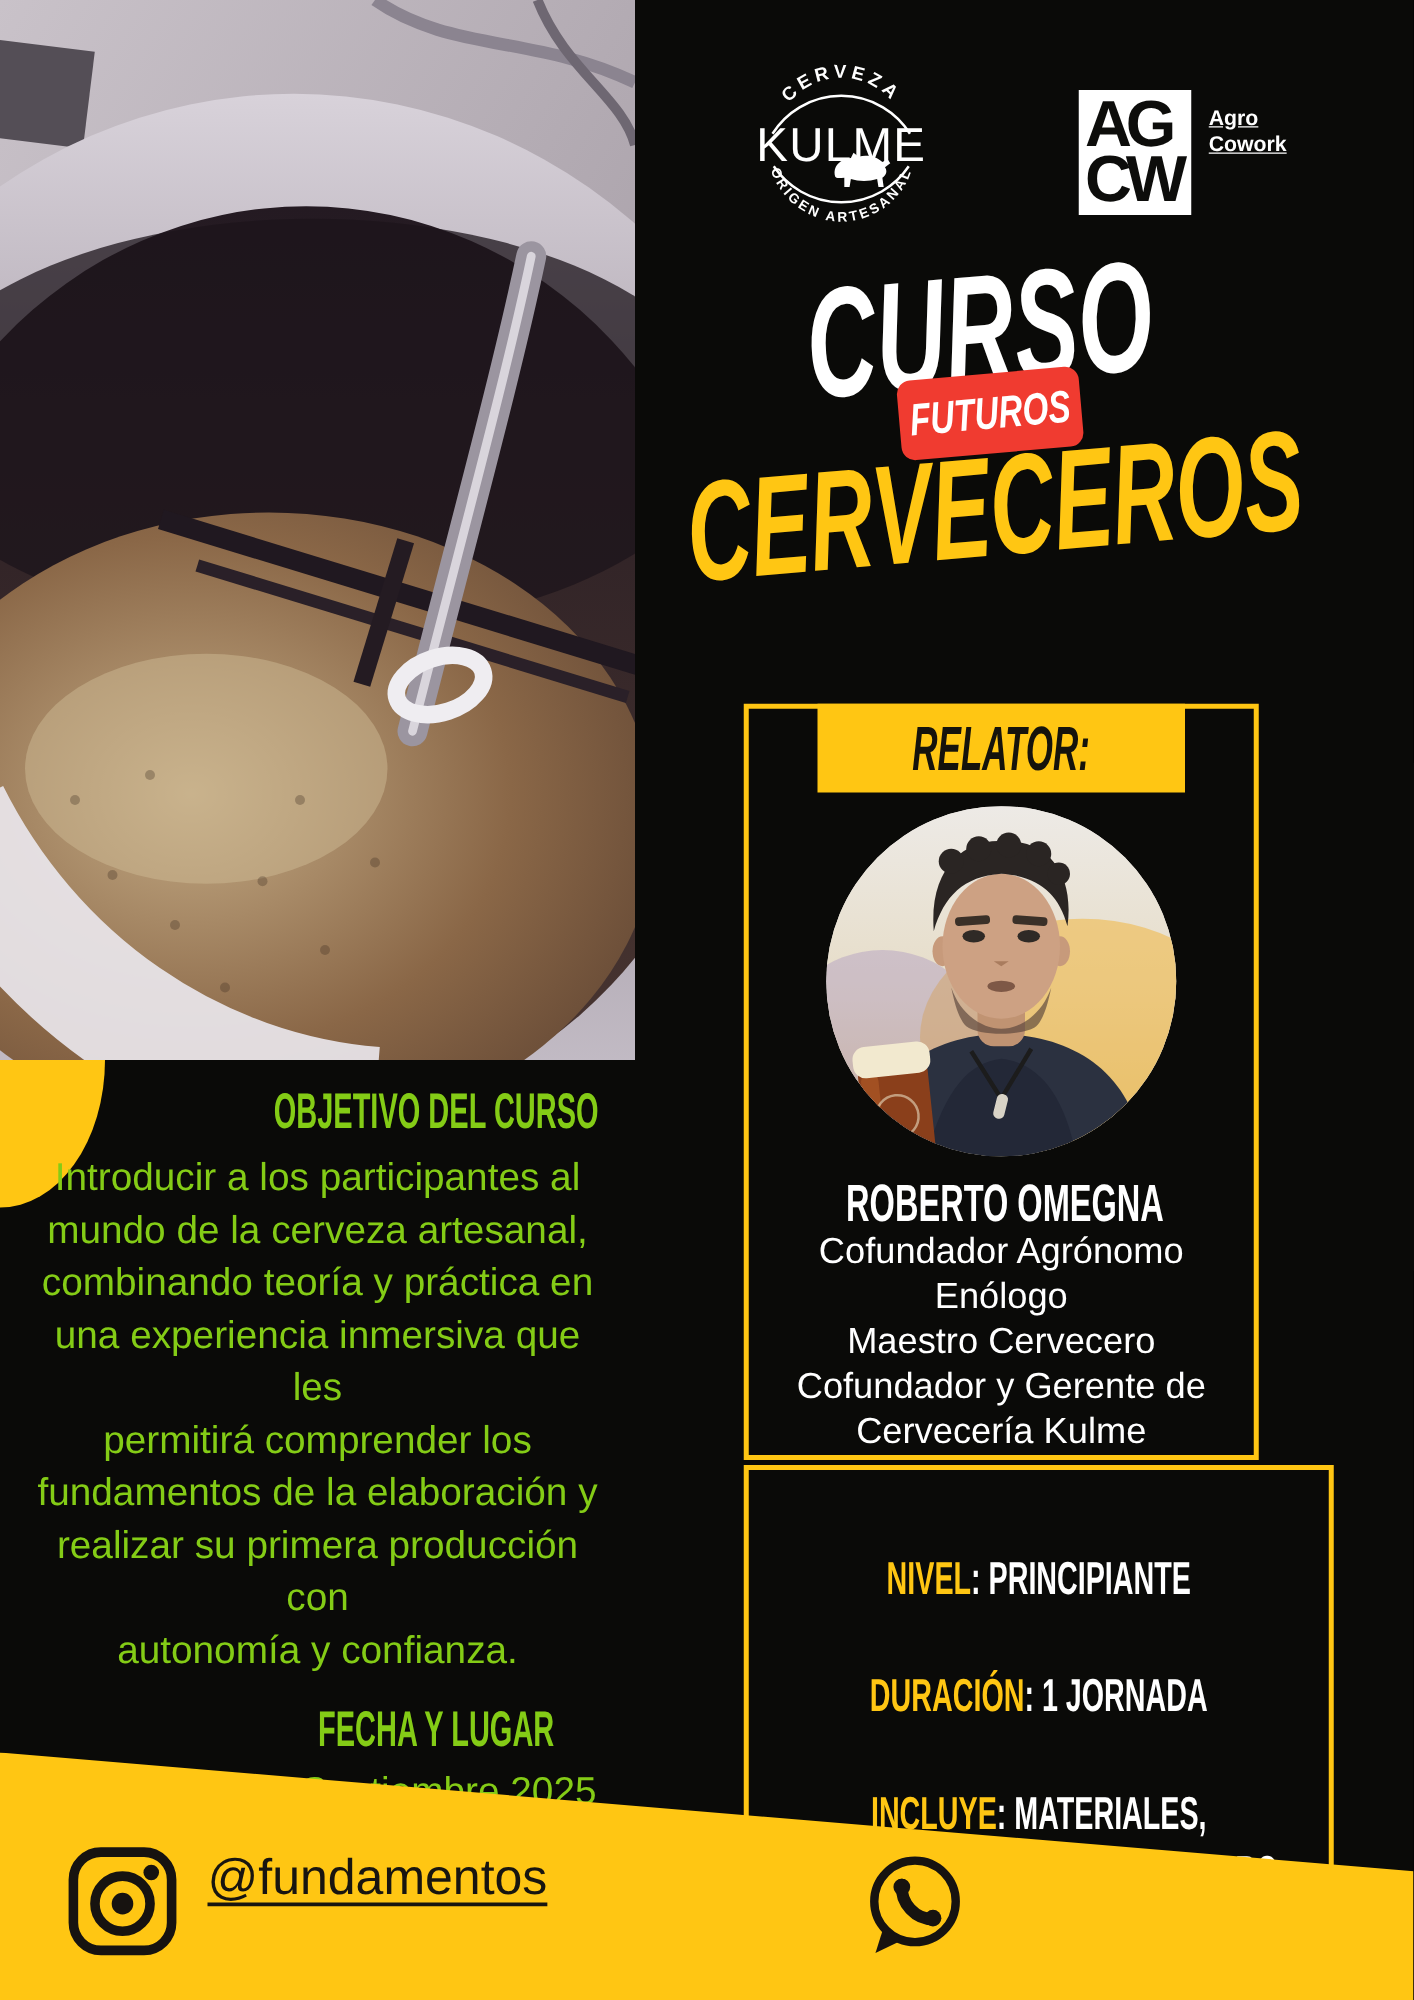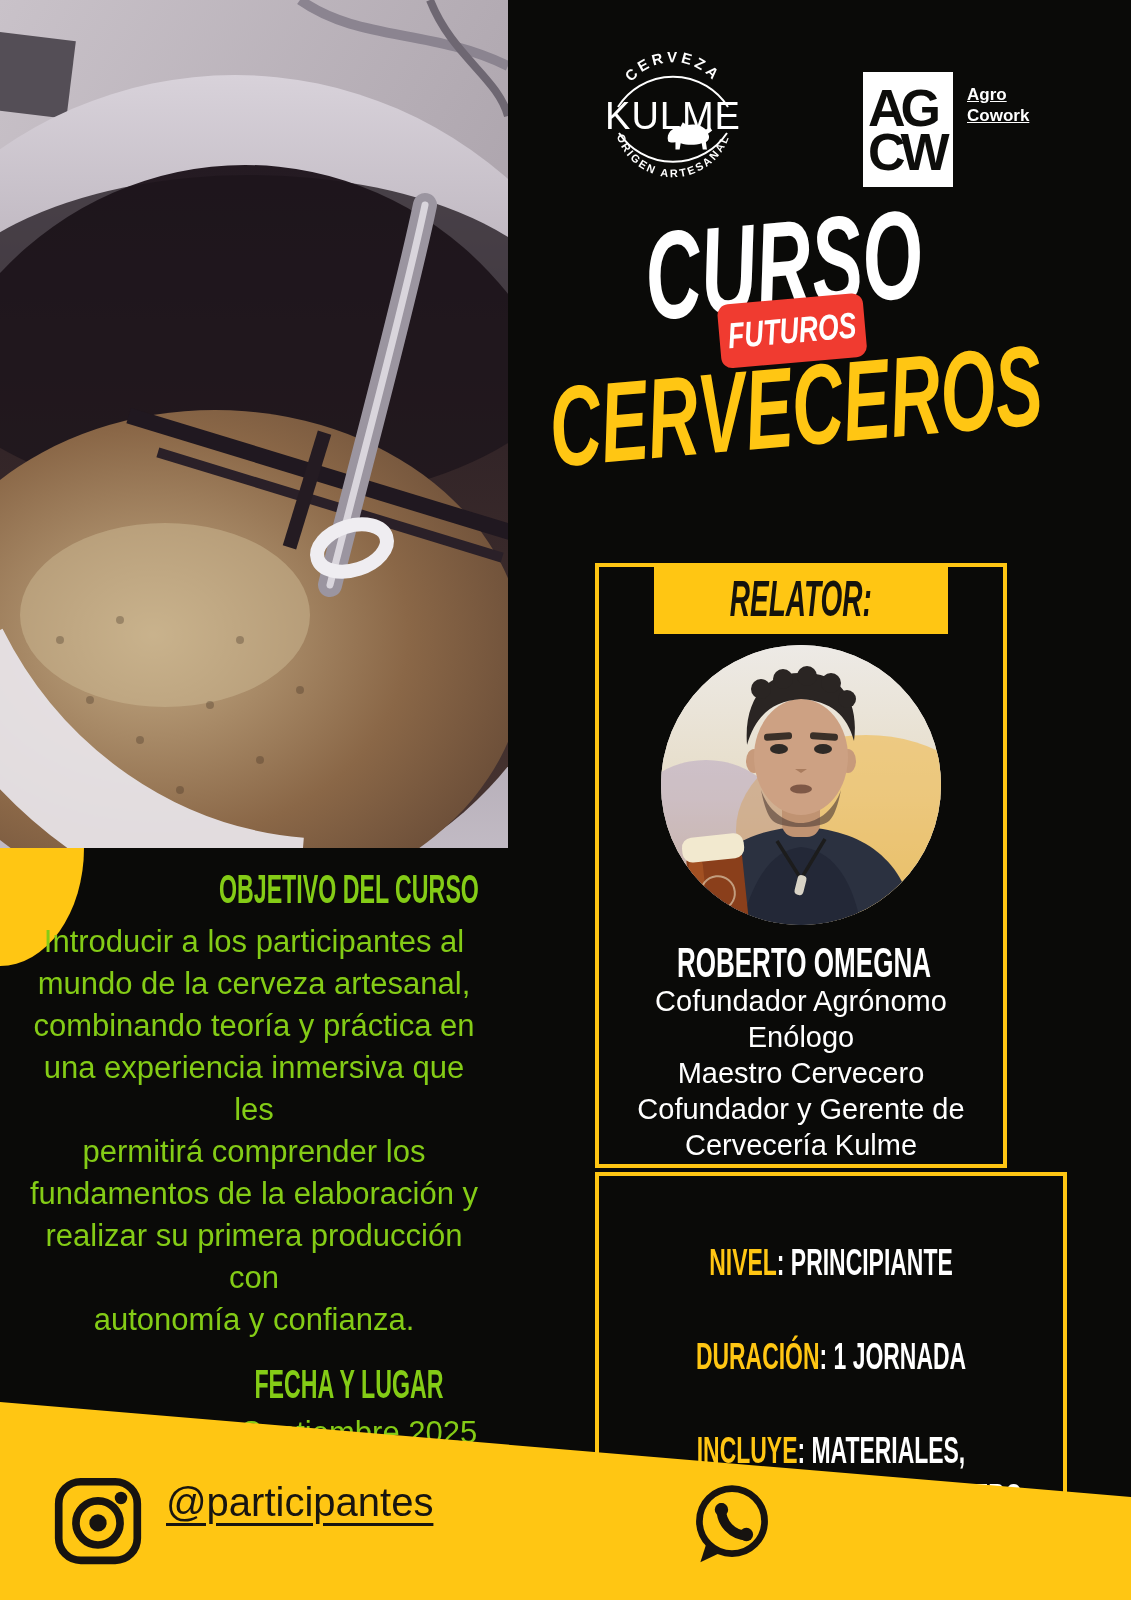--- a/index.html
+++ b/index.html
@@ -14,21 +14,21 @@
   .photo svg { display:block; }
   .quarter {
     position:absolute; left:0; top:848px; width:84px; height:118px;
     background:var(--yellow); border-bottom-right-radius:100% 100%;
   }
 
   
   .kulme { position:absolute; left:598px; top:40px; width:150px; height:150px; }
   .agcw { position:absolute; left:863px; top:72px; display:flex; }
   .agcw-box {
-    width:90px; height:115px; background:#ffffff; color:#0d0d0b;
+    width:90px; height:100px; background:#ffffff; color:#0d0d0b;
     font-weight:bold; letter-spacing:-5px; display:flex; flex-direction:column;
     justify-content:center; padding-left:5px; box-sizing:border-box;
   }
   .agcw-box div { font-size:52px; line-height:44px; }
   .agcw-box div:nth-child(2) { margin-left:0; }
   .agcw-label { color:#ffffff; font-size:17px; font-weight:bold; line-height:21px; padding:12px 0 0 14px;text-decoration:underline; }
 
   
   .title { position:absolute; left:520px; top:195px; width:540px; height:290px; transform:rotate(-5deg); }
   .t-line { position:absolute; left:50%; white-space:nowrap; font-weight:bold; font-style:italic; line-height:1; }
@@ -267,21 +267,21 @@
     <div class="ig-group">
       <span class="icon">
         <svg width="92" height="92" viewBox="0 0 96 96">
           <rect x="7" y="7" width="82" height="82" rx="23" fill="none" stroke="#171310" stroke-width="8"></rect>
           <circle cx="48" cy="50" r="23" fill="none" stroke="#171310" stroke-width="8"></circle>
           <circle cx="48" cy="50" r="9" fill="#171310"></circle>
           <circle cx="72" cy="24" r="6.5" fill="#171310"></circle>
         </svg>
       </span>
       <div class="handles">
-        <div class="handle">@participantes</div>
+        <div class="handle">@fundamentos</div>
       </div>
     </div>
     <div class="wa-group">
       <span class="icon">
         <svg width="92" height="92" viewBox="0 0 96 96">
           <circle cx="48" cy="45" r="34" fill="none" stroke="#171310" stroke-width="7"></circle>
           <path d="M22,66 L15,88 L38,77 Z" fill="#171310"></path>
           <path d="M37,31 a 27 27 0 0 0 27,29" stroke="#171310" stroke-width="10" fill="none" stroke-linecap="round"></path>
           <circle cx="37" cy="33" r="7" fill="#171310"></circle>
           <circle cx="63" cy="59" r="7" fill="#171310"></circle>

